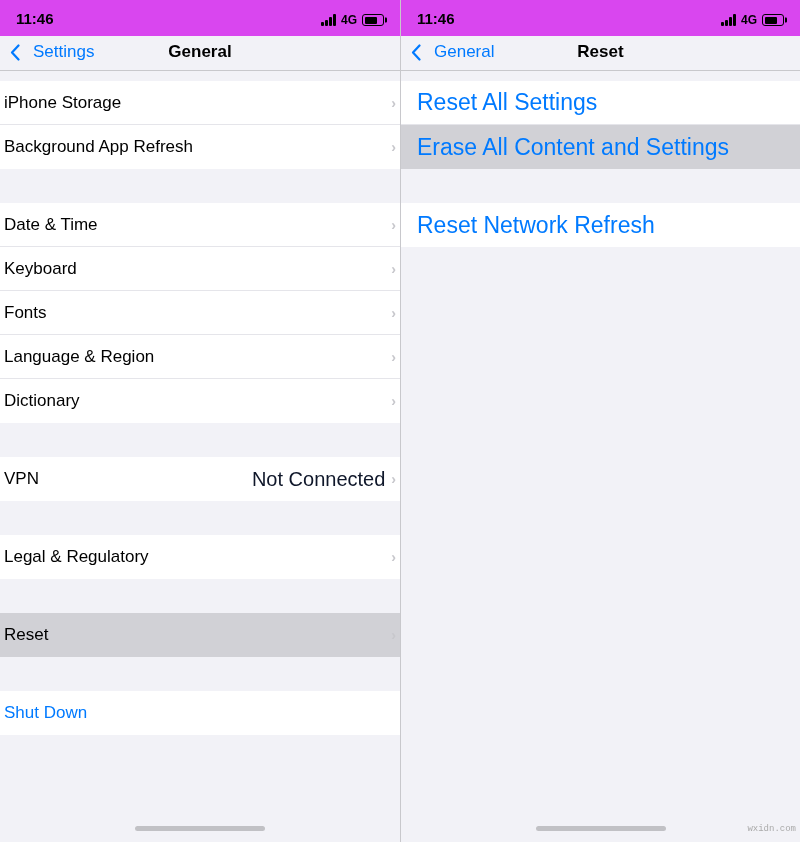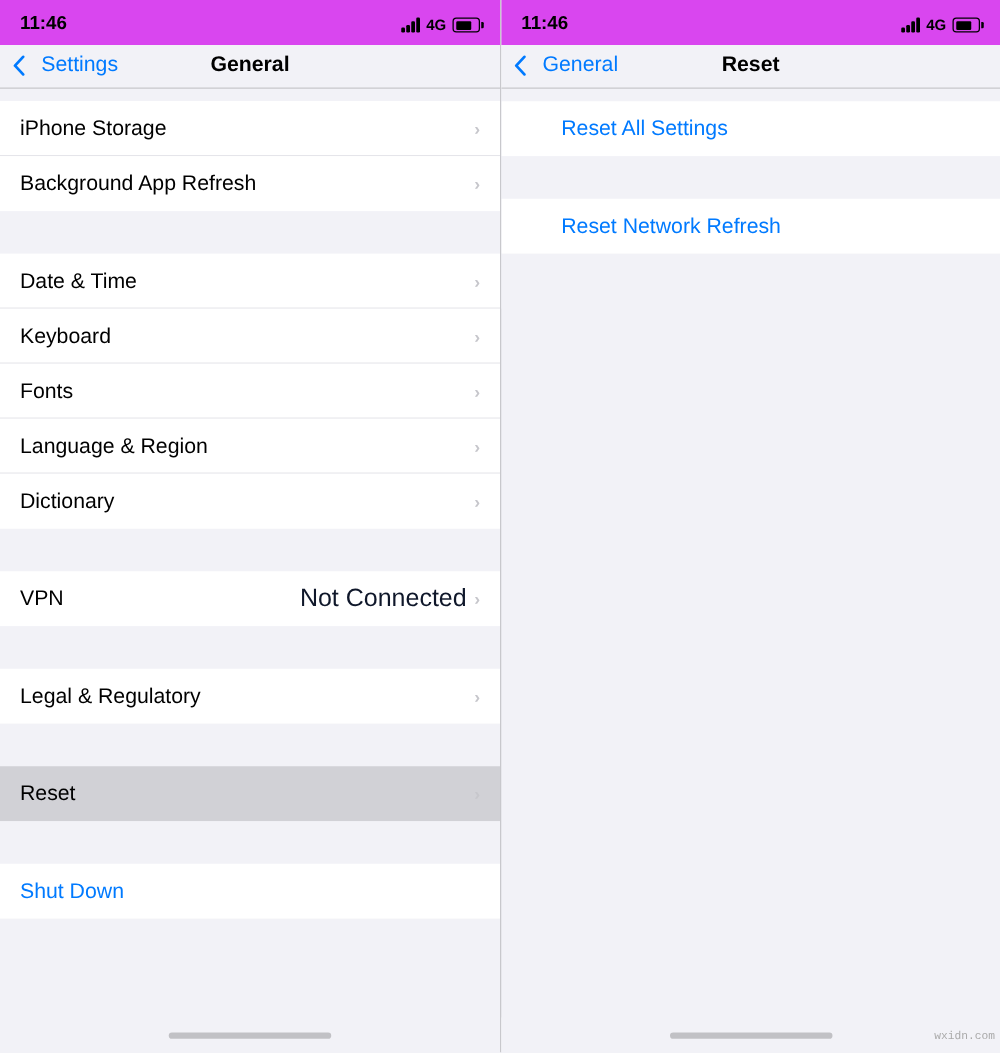--- a/index.html
+++ b/index.html
@@ -138,71 +138,70 @@
       height: 10px;
       background: #f2f2f7;
     }
     .list-section {
       background: #fff;
     }
     .list-item {
       display: flex;
       align-items: center;
       justify-content: space-between;
+      padding: 0 4px;
+      height: 44px;
+      background: #fff;
+      border-bottom: 1px solid #e5e5ea;
+      cursor: pointer;
+      text-align: right;
+    }
+    .list-item:last-child {
+      border-bottom: none;
+    }
+    .list-item-left {
+      display: flex;
+      align-items: center;
+      gap: 12px;
+      flex: 1;
+    }
+    .list-item-label {
+      font-size: 17px;
+      color: #000;
+    }
+    .list-item-value {
+      font-size: 20px;
+      color: #0f172a;
+      margin-right: 6px;
+    }
+    .chevron {
+      color: #c7c7cc;
+      font-size: 14px;
+      font-weight: 600;
+    }
+    .list-item.highlighted {
+      background: #d1d1d6;
+    }
+
+    
+    .reset-item {
+      display: flex;
+      align-items: center;
       padding: 0 16px;
       height: 44px;
       background: #fff;
       border-bottom: 1px solid #e5e5ea;
       cursor: pointer;
-      text-align: right;
-    }
-    .list-item:last-child {
-      border-bottom: none;
-    }
-    .list-item-left {
-      display: flex;
-      align-items: center;
-      gap: 12px;
-      flex: 1;
-    }
-    .list-item-label {
-      font-size: 17px;
-      color: #000;
-    }
-    .list-item-value {
-      font-size: 20px;
-      color: #0f172a;
-      margin-right: 6px;
-    }
-    .chevron {
-      color: #c7c7cc;
-      font-size: 14px;
-      font-weight: 600;
-    }
-    .list-item.highlighted {
-      background: #d1d1d6;
-    }
-
-    
-    .reset-item {
-      display: flex;
-      align-items: center;
-      padding: 0 16px;
-      height: 44px;
-      background: #fff;
-      border-bottom: 1px solid #e5e5ea;
-      cursor: pointer;
     }
     .reset-item:last-child {
       border-bottom: none;
     }
     .reset-item-label {
-      font-size: 17px;
+      font-size: 23px;
       color: #007aff;
-      margin-left: 32px;
     }
     .reset-item.highlighted {
       background: #d1d1d6;
     }
     .reset-item.highlighted .reset-item-label {
       color: #007aff;
     }
 
     
     .shutdown-item {
@@ -402,20 +401,23 @@
     <span class="nav-title">Reset</span>
   </div>
 
   <div class="settings-content">
     <div class="section-gap-small"></div>
 
     <div class="list-section">
       <div class="reset-item">
         <span class="reset-item-label">Reset All Settings</span>
       </div>
+      <div class="reset-item highlighted">
+        <span class="reset-item-label">Erase All Content and Settings</span>
+      </div>
     </div>
     <div class="section-gap"></div>
 
     <div class="list-section">
       <div class="reset-item">
         <span class="reset-item-label">Reset Network Refresh</span>
       </div>
     </div>
     <div class="section-gap-small"></div>
 

